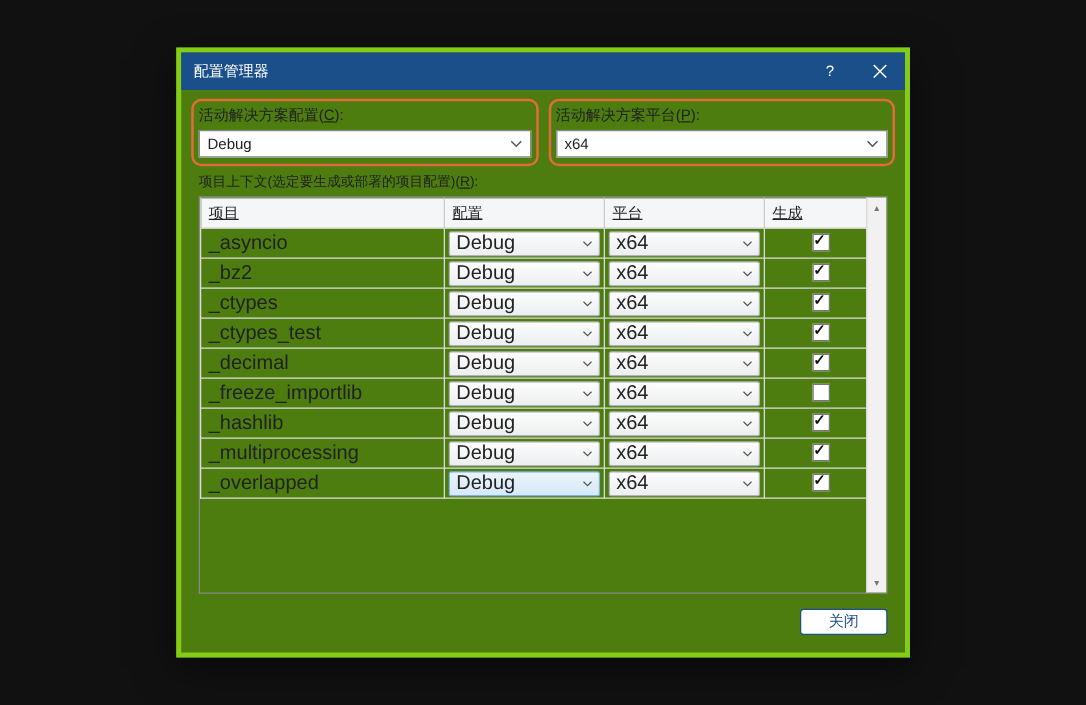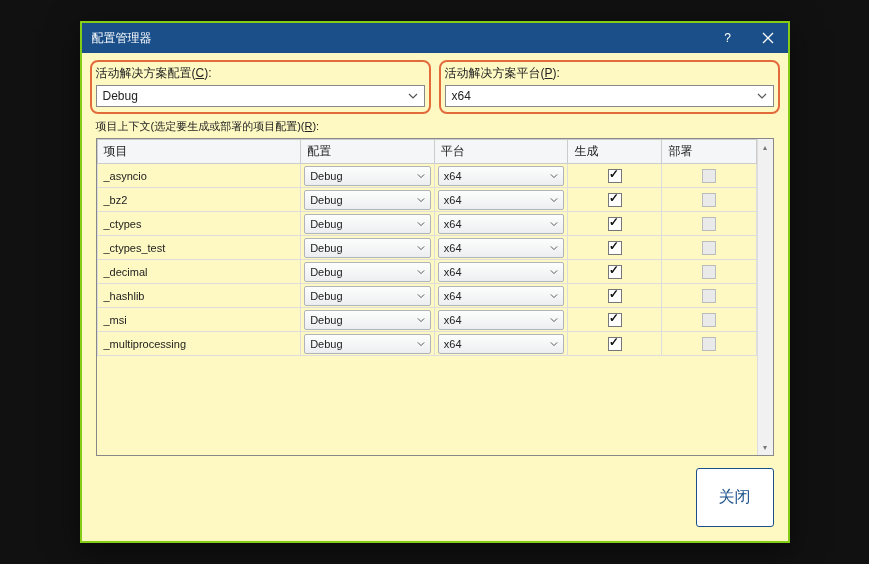--- a/index.html
+++ b/index.html
@@ -7,23 +7,23 @@
     font-family: "Microsoft YaHei", "Segoe UI", Arial, sans-serif;
     font-size: 12px;
     background: #111;
     display: flex;
     align-items: center;
     justify-content: center;
     width: 869px;
     height: 564px;
   }
   .window {
-    width: 710px;
-    background: #fef9c3;
-    border: 2px solid #84cc16;
+    width: 587px;
+    background: #4d7c0f;
+    border: 4px solid #84cc16;
     box-shadow: 0 8px 30px rgba(0,0,0,0.5);
   }
   .titlebar {
     background: #1a4f8a;
     color: #fff;
     height: 30px;
     display: flex;
     align-items: center;
     padding: 0 0 0 10px;
   }
@@ -93,26 +93,27 @@
     table-layout: fixed;
   }
   table.datagrid th {
     background: #f5f6f7;
     border: 1px solid #ccc;
     text-align: left;
     font-weight: normal;
     padding: 3px 6px;
     height: 22px;
     font-size: 12px;
+    text-decoration: underline;
   }
   table.datagrid td {
     border: 1px solid #ddd;
     padding: 0 6px;
     height: 24px;
-    font-size: 11px;
+    font-size: 16px;
     vertical-align: middle;
   }
   .col-project { width: 195px; }
   .col-config { width: 128px; }
   .col-platform { width: 128px; }
   .col-build { width: 90px; }
   .col-deploy { width: 90px; }
   .cell-select {
     display: flex;
     align-items: center;
@@ -170,22 +171,22 @@
   .footer {
     display: flex;
     justify-content: flex-end;
     padding-top: 12px;
   }
   .close-btn {
     border: 1px solid #1a4f8a;
     color: #1a4f8a;
     background: #fff;
     border-radius: 3px;
-    padding: 18px 22px;
-    font-size: 16px;
+    padding: 1px 22px;
+    font-size: 12px;
     cursor: pointer;
   }
   svg { display: block; }
 </style>
 </head>
 <body>
 
 <div class="window">
 
   <div class="titlebar">
@@ -384,20 +385,45 @@
                       <svg width="8" height="8" viewBox="0 0 10 10">
                         <path d="M1 3 L5 7 L9 3" stroke="#555" stroke-width="1.2" fill="none"></path>
                       </svg>
                     </span>
                   </div>
                 </td>
                 <td class="chk-cell"><span class="chk checked"></span></td>
                 <td class="chk-cell"><span class="chk disabled"></span></td>
               </tr>
               <tr>
+                <td>_freeze_importlib</td>
+                <td>
+                  <div class="cell-select">
+                    <span>Debug</span>
+                    <span class="chev">
+                      <svg width="8" height="8" viewBox="0 0 10 10">
+                        <path d="M1 3 L5 7 L9 3" stroke="#555" stroke-width="1.2" fill="none"></path>
+                      </svg>
+                    </span>
+                  </div>
+                </td>
+                <td>
+                  <div class="cell-select">
+                    <span>x64</span>
+                    <span class="chev">
+                      <svg width="8" height="8" viewBox="0 0 10 10">
+                        <path d="M1 3 L5 7 L9 3" stroke="#555" stroke-width="1.2" fill="none"></path>
+                      </svg>
+                    </span>
+                  </div>
+                </td>
+                <td class="chk-cell"><span class="chk"></span></td>
+                <td class="chk-cell"><span class="chk disabled"></span></td>
+              </tr>
+              <tr>
                 <td>_hashlib</td>
                 <td>
                   <div class="cell-select">
                     <span>Debug</span>
                     <span class="chev">
                       <svg width="8" height="8" viewBox="0 0 10 10">
                         <path d="M1 3 L5 7 L9 3" stroke="#555" stroke-width="1.2" fill="none"></path>
                       </svg>
                     </span>
                   </div>
@@ -409,48 +435,48 @@
                       <svg width="8" height="8" viewBox="0 0 10 10">
                         <path d="M1 3 L5 7 L9 3" stroke="#555" stroke-width="1.2" fill="none"></path>
                       </svg>
                     </span>
                   </div>
                 </td>
                 <td class="chk-cell"><span class="chk checked"></span></td>
                 <td class="chk-cell"><span class="chk disabled"></span></td>
               </tr>
               <tr>
-                <td>_msi</td>
-                <td>
-                  <div class="cell-select">
-                    <span>Debug</span>
-                    <span class="chev">
-                      <svg width="8" height="8" viewBox="0 0 10 10">
-                        <path d="M1 3 L5 7 L9 3" stroke="#555" stroke-width="1.2" fill="none"></path>
-                      </svg>
-                    </span>
-                  </div>
-                </td>
-                <td>
-                  <div class="cell-select">
-                    <span>x64</span>
-                    <span class="chev">
-                      <svg width="8" height="8" viewBox="0 0 10 10">
-                        <path d="M1 3 L5 7 L9 3" stroke="#555" stroke-width="1.2" fill="none"></path>
-                      </svg>
-                    </span>
-                  </div>
-                </td>
-                <td class="chk-cell"><span class="chk checked"></span></td>
-                <td class="chk-cell"><span class="chk disabled"></span></td>
-              </tr>
-              <tr>
                 <td>_multiprocessing</td>
                 <td>
                   <div class="cell-select">
+                    <span>Debug</span>
+                    <span class="chev">
+                      <svg width="8" height="8" viewBox="0 0 10 10">
+                        <path d="M1 3 L5 7 L9 3" stroke="#555" stroke-width="1.2" fill="none"></path>
+                      </svg>
+                    </span>
+                  </div>
+                </td>
+                <td>
+                  <div class="cell-select">
+                    <span>x64</span>
+                    <span class="chev">
+                      <svg width="8" height="8" viewBox="0 0 10 10">
+                        <path d="M1 3 L5 7 L9 3" stroke="#555" stroke-width="1.2" fill="none"></path>
+                      </svg>
+                    </span>
+                  </div>
+                </td>
+                <td class="chk-cell"><span class="chk checked"></span></td>
+                <td class="chk-cell"><span class="chk disabled"></span></td>
+              </tr>
+              <tr>
+                <td>_overlapped</td>
+                <td>
+                  <div class="cell-select selected">
                     <span>Debug</span>
                     <span class="chev">
                       <svg width="8" height="8" viewBox="0 0 10 10">
                         <path d="M1 3 L5 7 L9 3" stroke="#555" stroke-width="1.2" fill="none"></path>
                       </svg>
                     </span>
                   </div>
                 </td>
                 <td>
                   <div class="cell-select">

